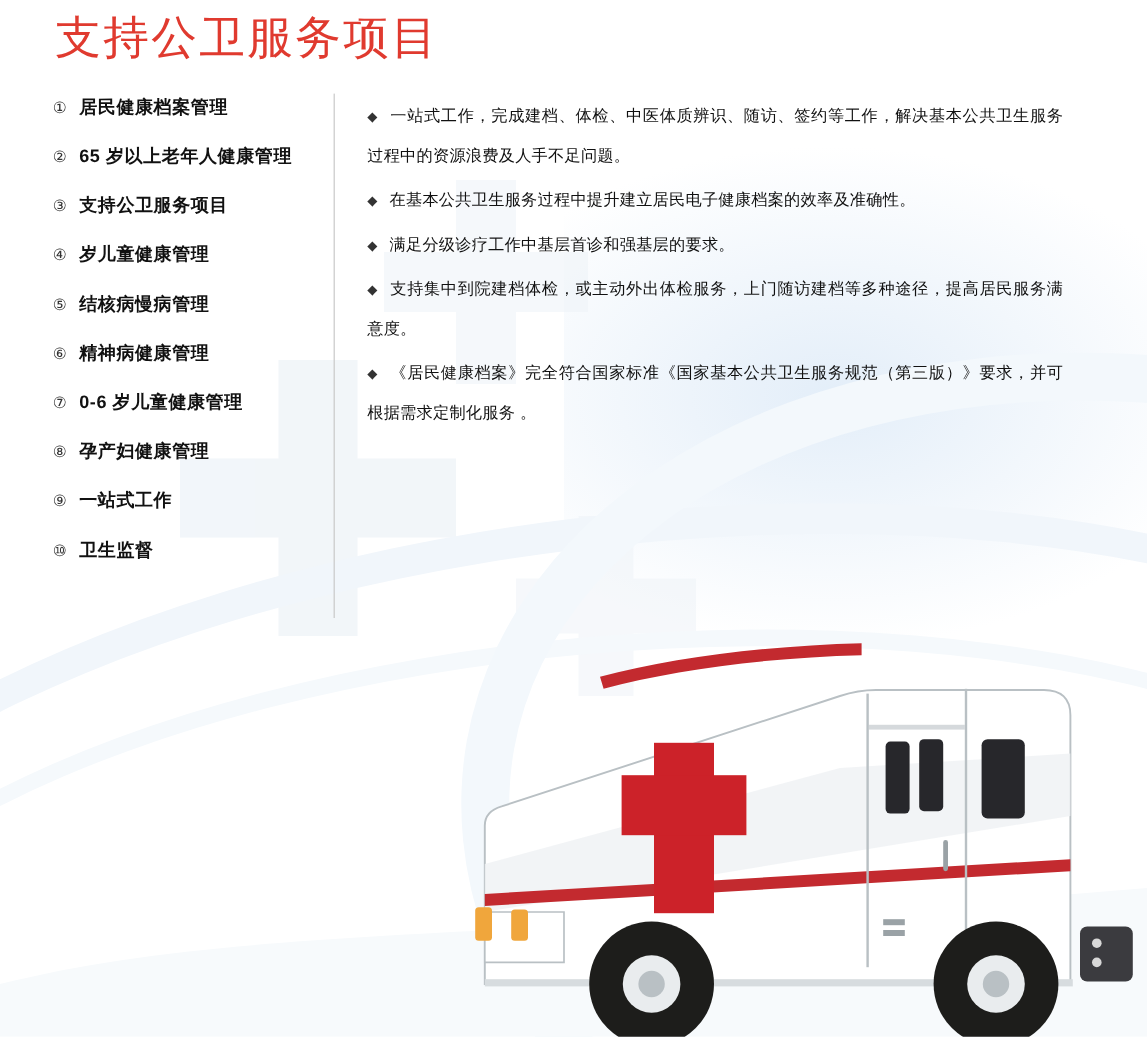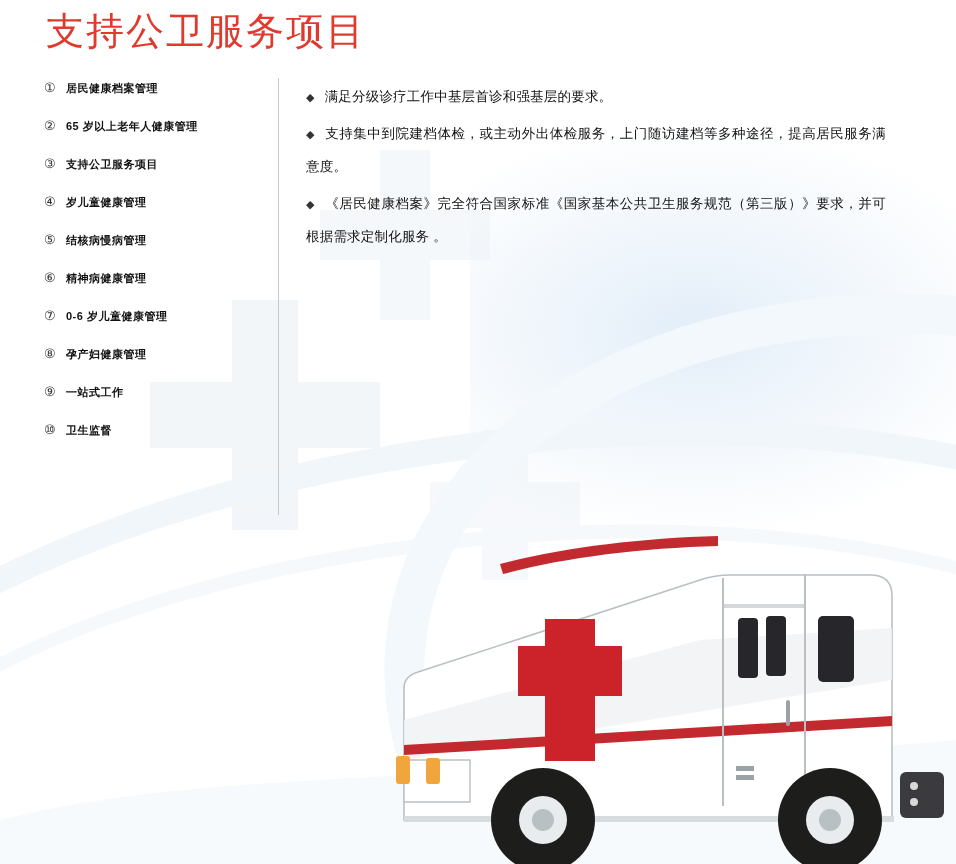--- a/index.html
+++ b/index.html
@@ -106,21 +106,21 @@
     letter-spacing: .5px;
   }
   .list-num {
     width: 22px;
     flex: 0 0 22px;
     font-size: 13px;
     color: #333;
   }
   .list-label {
     font-weight: bold;
-    font-size: 11px;
+    font-size: 15px;
     color: #111;
   }
 
   .divider {
     position: absolute;
     left: 278px;
     top: 78px;
     width: 1px;
     height: 437px;
     background: #c9c9c9;
@@ -223,20 +223,28 @@
     </div>
     <div class="list-item">
       <span class="list-num">⑩</span>
       <span class="list-label">卫生监督</span>
     </div>
   </div>
 
   <div class="divider"></div>
 
   <div class="right-col">
+    <div class="para">
+      <span class="bullet">◆</span>
+      <span class="indent">一站式工作，完成建档、体检、中医体质辨识、随访、签约等工作，解决基本公共卫生服务过程中的资源浪费及人手不足问题。</span>
+    </div>
+    <div class="para">
+      <span class="bullet">◆</span>
+      <span class="indent">在基本公共卫生服务过程中提升建立居民电子健康档案的效率及准确性。</span>
+    </div>
     <div class="para">
       <span class="bullet">◆</span>
       <span class="indent">满足分级诊疗工作中基层首诊和强基层的要求。</span>
     </div>
     <div class="para">
       <span class="bullet">◆</span>
       <span class="indent">支持集中到院建档体检，或主动外出体检服务，上门随访建档等多种途径，提高居民服务满意度。</span>
     </div>
     <div class="para">
       <span class="bullet">◆</span>

